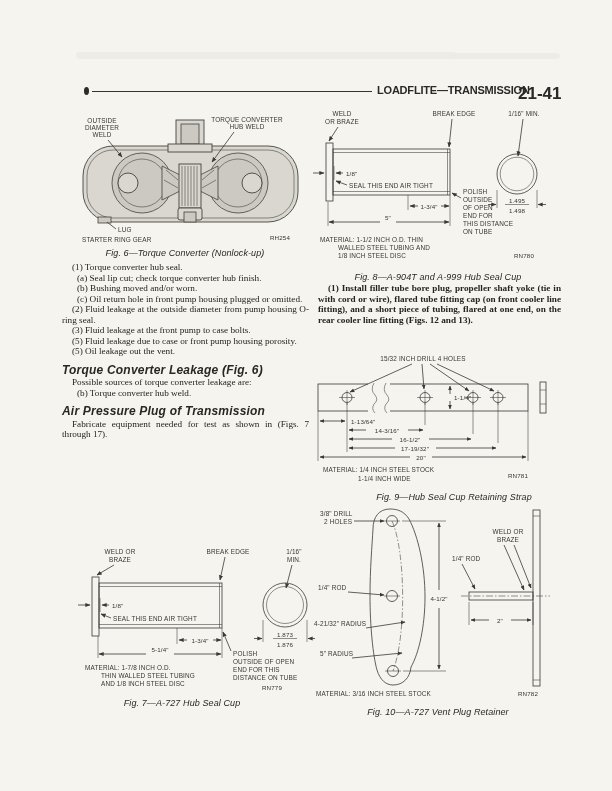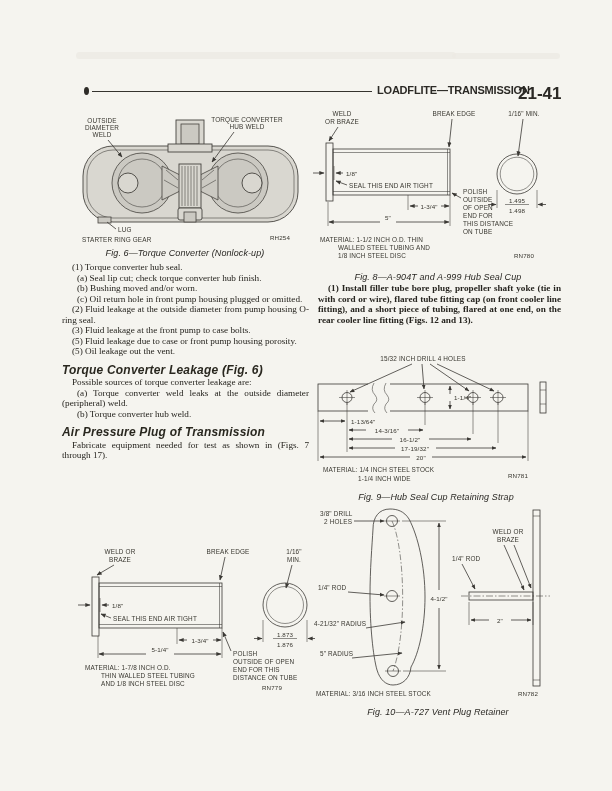--- a/index.html
+++ b/index.html
@@ -14,21 +14,21 @@
   .hdr-title{position:absolute;left:377px;top:84px;font-family:"Liberation Sans",sans-serif;
              font-weight:bold;font-size:11px;letter-spacing:-0.2px;color:#2b2925;}
   .hdr-page{position:absolute;left:518px;top:84px;font-family:"Liberation Sans",sans-serif;
             font-weight:bold;font-size:17px;color:#2b2925;}
   
   .figcap{position:absolute;font-family:"Liberation Sans",sans-serif;font-weight:normal;font-style:italic;
           font-size:9px;text-align:center;color:#2a2824;letter-spacing:.1px;}
   .cap6{left:62px;top:248px;width:246px;}
   .cap7{left:56px;top:698px;width:252px;}
   .cap8{left:314px;top:272px;width:248px;}
-  .cap9{left:312px;top:492px;width:248px;}
+  .cap9{left:330px;top:492px;width:248px;}
   .cap10{left:314px;top:707px;width:248px;}
   
   .textcol{position:absolute;font-size:9.2px;line-height:10.5px;text-align:justify;color:#26241f;}
   .left-text{left:62px;top:262px;width:247px;}
   .install{left:318px;top:283px;width:243px;font-weight:bold;}
   .textcol p, p.bodyp{margin:0;}
   p.num{text-indent:10px;}
   p.sub{text-indent:15px;}
   .textcol h3{margin:8px 0 2px 0;font-family:"Liberation Sans",sans-serif;font-style:italic;
               font-weight:bold;font-size:12px;color:#29271f;letter-spacing:.2px;}
@@ -117,21 +117,20 @@
     <p class="num">(1) Torque converter hub seal.</p>
     <p class="sub">(a) Seal lip cut; check torque converter hub finish.</p>
     <p class="sub">(b) Bushing moved and/or worn.</p>
     <p class="sub">(c) Oil return hole in front pump housing plugged or omitted.</p>
     <p class="num">(2) Fluid leakage at the outside diameter from pump housing O-ring seal.</p>
     <p class="num">(3) Fluid leakage at the front pump to case bolts.</p>
     <p class="num">(5) Fluid leakage due to case or front pump housing porosity.</p>
     <p class="num">(5) Oil leakage out the vent.</p>
     <h3>Torque Converter Leakage (Fig. 6)</h3>
     <p class="num">Possible sources of torque converter leakage are:</p>
-    <p class="sub">(a) Torque converter weld leaks at the outside diameter (peripheral) weld.</p>
     <p class="sub">(b) Torque converter hub weld.</p>
     <h3>Air Pressure Plug of Transmission</h3>
     <p class="num">Fabricate equipment needed for test as shown in (Figs. 7 through 17).</p>
   </div>
 
   <svg class="fig f7" width="262" height="152" viewBox="0 0 262 152">
     <defs>
       <marker id="a7" viewBox="0 0 10 10" refX="9" refY="5" markerWidth="6.5" markerHeight="6.5" orient="auto-start-reverse">
         <path d="M0,1 L10,5 L0,9 Z" fill="#3b3935"></path>
       </marker>
@@ -180,20 +179,21 @@
       <text x="179" y="120">OUTSIDE OF OPEN</text>
       <text x="179" y="128">END FOR THIS</text>
       <text x="179" y="136">DISTANCE ON TUBE</text>
       <line class="ln" x1="177" y1="107" x2="169" y2="88" marker-end="url(#a7)"></line>
       <text x="31" y="126">MATERIAL: 1-7/8 INCH O.D.</text>
       <text x="47" y="134">THIN WALLED STEEL TUBING</text>
       <text x="47" y="142">AND 1/8 INCH STEEL DISC</text>
       <text class="dim" x="208" y="146">RN779</text>
     </g>
   </svg>
+  <div class="figcap cap7">Fig. 7—A-727 Hub Seal Cup</div>
 
   <svg class="fig f8" width="254" height="160" viewBox="0 0 254 160">
     <defs>
       <marker id="a8" viewBox="0 0 10 10" refX="9" refY="5" markerWidth="6.5" markerHeight="6.5" orient="auto-start-reverse">
         <path d="M0,1 L10,5 L0,9 Z" fill="#3b3935"></path>
       </marker>
     </defs>
     <g>
       <rect class="ln" x="14" y="37" width="7" height="58"></rect>
       <rect class="ln" x="21" y="43" width="117" height="46"></rect>

